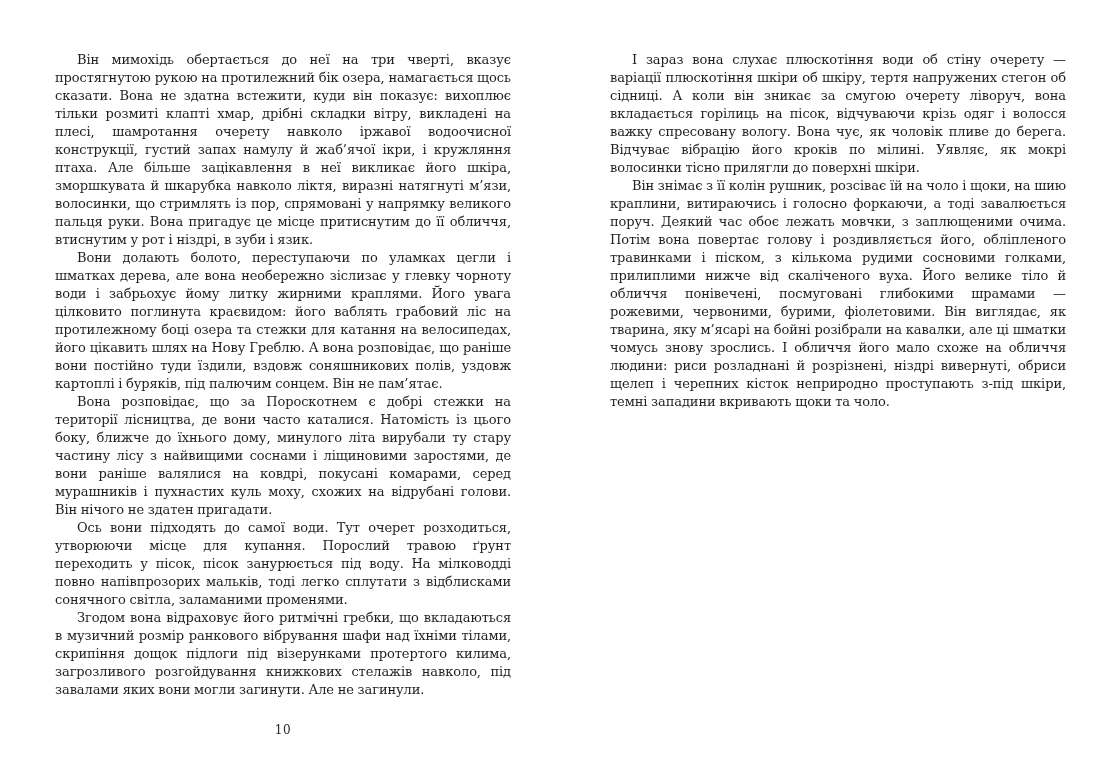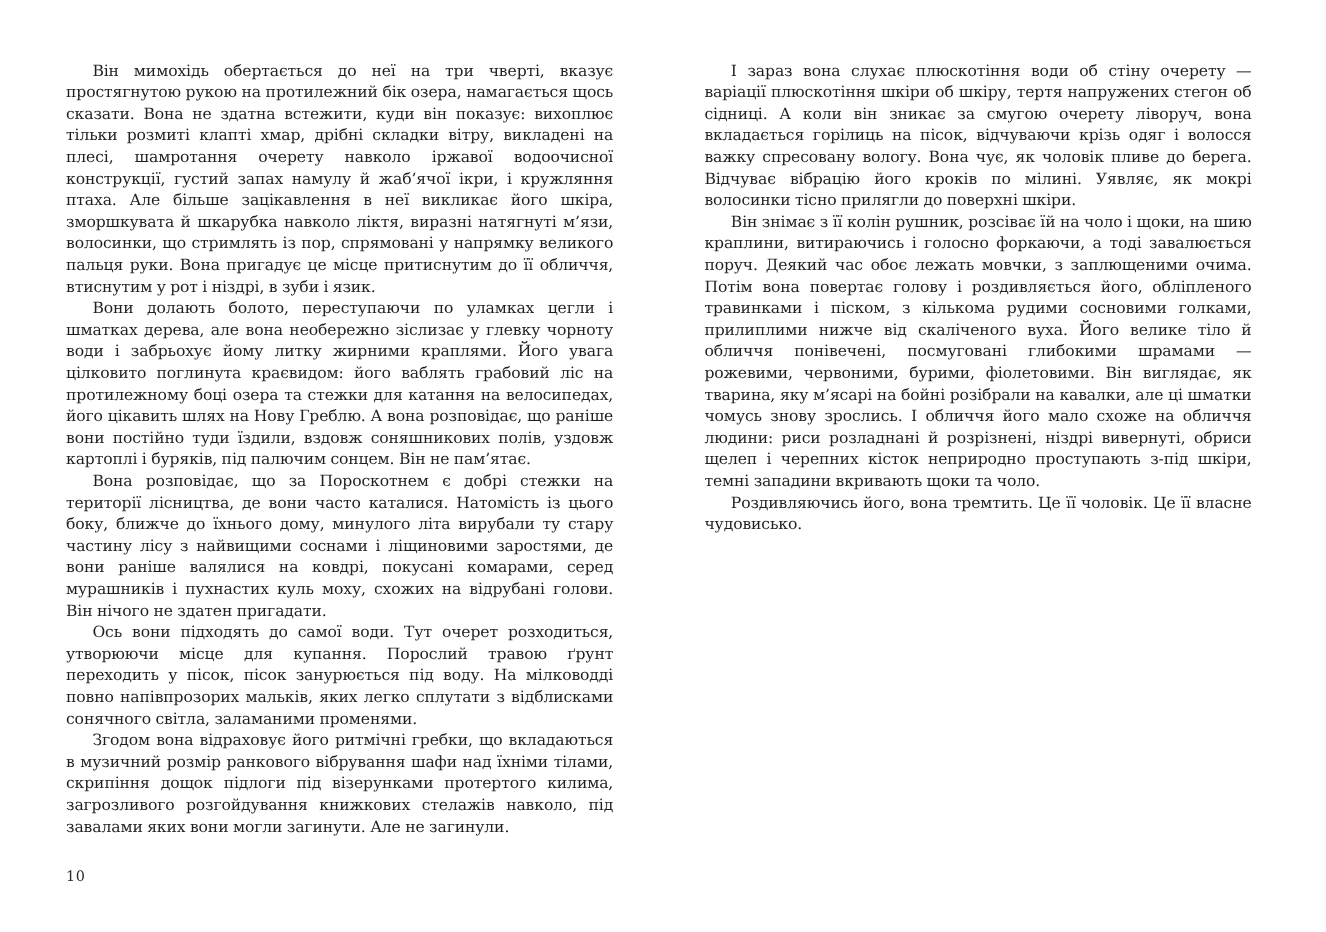--- a/index.html
+++ b/index.html
@@ -21,55 +21,55 @@
     width: 1105px;
     height: 777px;
     padding: 51px 39px 0 55px;
   }
   .page {
     position: relative;
     width: 456px;
     height: 726px;
     box-sizing: border-box;
   }
-  .page.left { margin-right: 76px; }
+  .page.left { margin-right: 99px; }
   .text-column p {
     margin: 0;
     padding: 0;
     font-size: 13px;
     line-height: 18px;
     text-align: justify;
     text-indent: 22px;
     letter-spacing: -0.1px;
     word-spacing: -0.3px;
   }
   .page-number {
     position: absolute;
     top: 672px;
     left: 0;
     width: 100%;
+    text-align: center;
     font-size: 12px;
     color: #2a2a2a;
     letter-spacing: 0.5px;
   }
 </style>
 </head>
 <body>
 
 <div class="spread">
   <div class="page left">
     <div class="text-column">
         <p>Він мимохідь обертається до неї на три чверті, вказує простягнутою рукою на протилежний бік озера, намагається щось сказати. Вона не здатна встежити, куди він показує: вихоплює тільки розмиті клапті хмар, дрібні складки вітру, викладені на плесі, шамротання очерету навколо іржавої водоочисної конструкції, густий запах намулу й жаб’ячої ікри, і кружляння птаха. Але більше зацікавлення в неї викликає його шкіра, зморшкувата й шкарубка навколо ліктя, виразні натягнуті м’язи, волосинки, що стримлять із пор, спрямовані у напрямку великого пальця руки. Вона пригадує це місце притиснутим до її обличчя, втиснутим у рот і ніздрі, в зуби і язик.</p>
         <p>Вони долають болото, переступаючи по уламках цегли і шматках дерева, але вона необережно зіслизає у глевку чорноту води і забрьохує йому литку жирними краплями. Його увага цілковито поглинута краєвидом: його ваблять грабовий ліс на протилежному боці озера та стежки для катання на велосипедах, його цікавить шлях на Нову Греблю. А вона розповідає, що раніше вони постійно туди їздили, вздовж соняшникових полів, уздовж картоплі і буряків, під палючим сонцем. Він не пам’ятає.</p>
         <p>Вона розповідає, що за Пороскотнем є добрі стежки на території лісництва, де вони часто каталися. Натомість із цього боку, ближче до їхнього дому, минулого літа вирубали ту стару частину лісу з найвищими соснами і ліщиновими заростями, де вони раніше валялися на ковдрі, покусані комарами, серед мурашників і пухнастих куль моху, схожих на відрубані голови. Він нічого не здатен пригадати.</p>
-        <p>Ось вони підходять до самої води. Тут очерет розходиться, утворюючи місце для купання. Порослий травою ґрунт переходить у пісок, пісок занурюється під воду. На мілководді повно напівпрозорих мальків, яких легко сплутати з відблисками сонячного світла, заламаними променями.</p>
+        <p>Ось вони підходять до самої води. Тут очерет розходиться, утворюючи місце для купання. Порослий травою ґрунт переходить у пісок, пісок занурюється під воду. На мілководді повно напівпрозорих мальків, тоді легко сплутати з відблисками сонячного світла, заламаними променями.</p>
         <p>Згодом вона відраховує його ритмічні гребки, що вкладаються в музичний розмір ранкового вібрування шафи над їхніми тілами, скрипіння дощок підлоги під візерунками протертого килима, загрозливого розгойдування книжкових стелажів навколо, під завалами яких вони могли загинути. Але не загинули.</p>
       </div>
     <div class="page-number">10</div>
   </div>
   <div class="page right">
     <div class="text-column">
         <p>І зараз вона слухає плюскотіння води об стіну очерету — варіації плюскотіння шкіри об шкіру, тертя напружених стегон об сідниці. А коли він зникає за смугою очерету ліворуч, вона вкладається горілиць на пісок, відчуваючи крізь одяг і волосся важку спресовану вологу. Вона чує, як чоловік пливе до берега. Відчуває вібрацію його кроків по мілині. Уявляє, як мокрі волосинки тісно прилягли до поверхні шкіри.</p>
         <p>Він знімає з її колін рушник, розсіває їй на чоло і щоки, на шию краплини, витираючись і голосно форкаючи, а тоді завалюється поруч. Деякий час обоє лежать мовчки, з заплющеними очима. Потім вона повертає голову і роздивляється його, обліпленого травинками і піском, з кількома рудими сосновими голками, прилиплими нижче від скаліченого вуха. Його велике тіло й обличчя понівечені, посмуговані глибокими шрамами — рожевими, червоними, бурими, фіолетовими. Він виглядає, як тварина, яку м’ясарі на бойні розібрали на кавалки, але ці шматки чомусь знову зрослись. І обличчя його мало схоже на обличчя людини: риси розладнані й розрізнені, ніздрі вивернуті, обриси щелеп і черепних кісток неприродно проступають з-під шкіри, темні западини вкривають щоки та чоло.</p>
-        <p>Роздивляючись його, вона тремтить. Це її чоловік. Це її власне чудовисько.</p>
       </div>
   </div>
 </div>
 
 </body></html>

